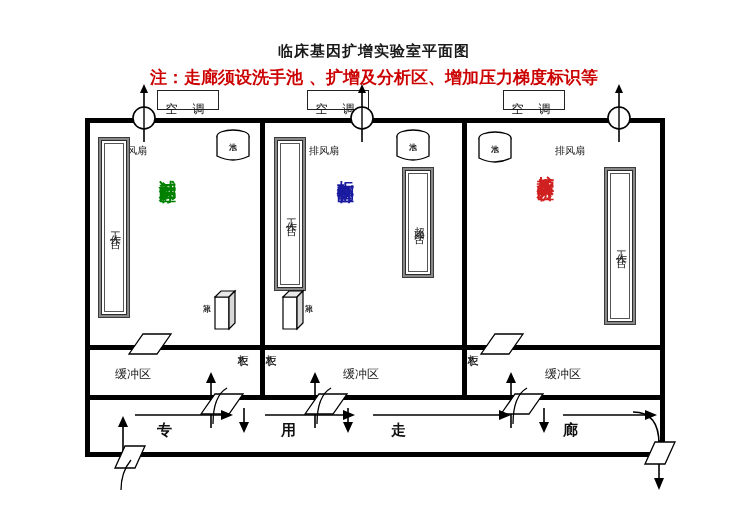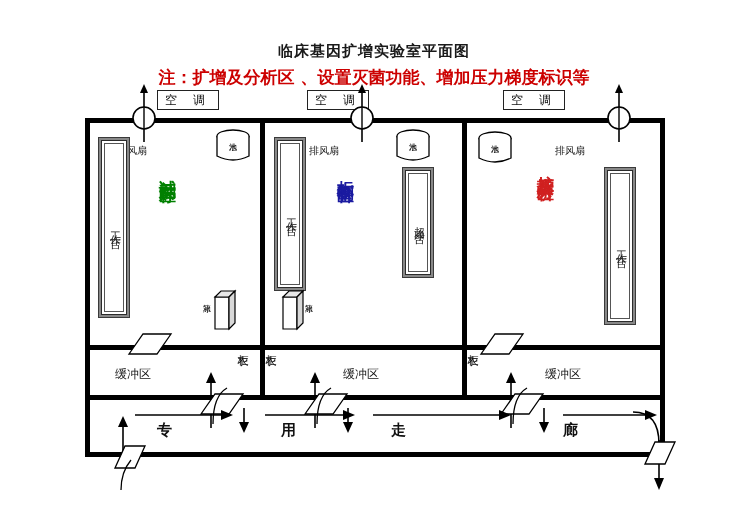--- a/index.html
+++ b/index.html
@@ -53,36 +53,36 @@
     position:absolute;font-size:10px;color:#111;white-space:nowrap;
   }
   .small-vlabel{
     position:absolute;font-size:8px;color:#111;
     writing-mode:vertical-rl;text-orientation:upright;
     letter-spacing:0px;line-height:1;
   }
   .ac-box{
     position:absolute;border:1px solid #222;background:#fff;
     font-size:12px;color:#111;text-align:center;
-    letter-spacing:6px;padding-top:1px;box-sizing:border-box;
+    letter-spacing:6px;padding-top:10px;box-sizing:border-box;font-family:Liberation Serif, serif;
   }
   .corridor-word{
     position:absolute;font-size:15px;font-weight:bold;color:#111;
   }
   .room-caption{
     position:absolute;font-size:12px;color:#111;white-space:nowrap;
   }
   .fridge-wrap{position:absolute;}
   svg{display:block;overflow:visible;}
 </style>
 </head>
 <body>
 
 <div class="abs" id="title">临床基因扩增实验室平面图</div>
-<div class="abs" id="note">注：扩增及分析区 、设置灭菌功能、增加压力梯度标识等</div>
+<div class="abs" id="note">注：走廊须设洗手池 、扩增及分析区、增加压力梯度标识等</div>
 
 <div class="abs" id="plan">
 
   <div class="wall wall-h" style="left:0;top:0;width:580px;"></div>
 
   <div class="wall wall-v" style="left:0;top:0;height:232px;"></div>
 
   <div class="wall wall-v" style="left:575px;top:0;height:232px;"></div>
 
   <div class="wall wall-v" style="left:175px;top:0;height:232px;"></div>

